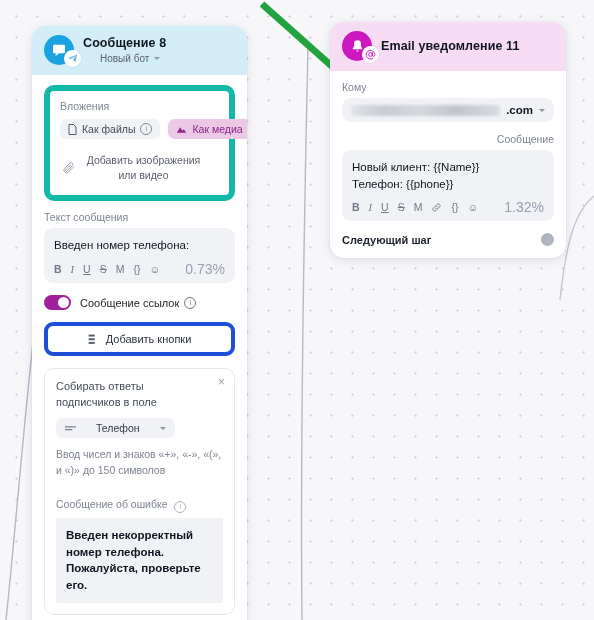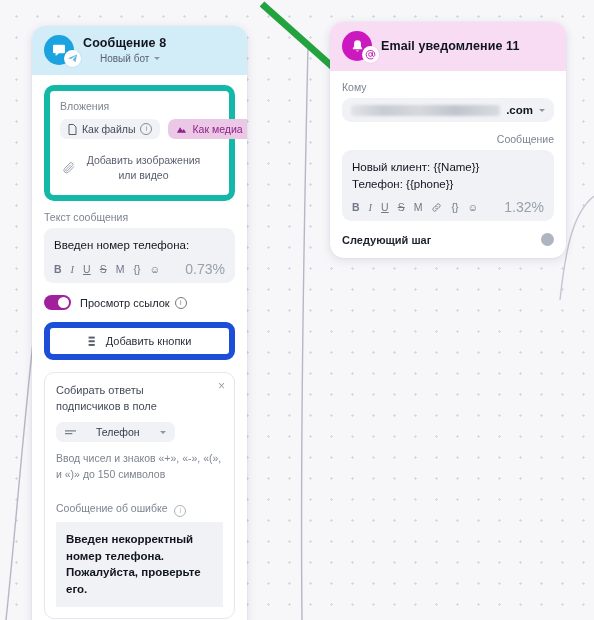--- a/index.html
+++ b/index.html
@@ -74,21 +74,21 @@
   .tb.s{text-decoration:line-through;}
   .pct{margin-left:auto;font-size:14px;color:#989fad;text-align:center;}
 
   .togglerow{display:flex;align-items:center;gap:9px;margin:12px 0 12px 0;}
   .toggle{width:27px;height:15px;border-radius:8px;background:#a0219b;position:relative;flex:0 0 27px;}
   .toggle .knob{position:absolute;top:2px;right:2px;width:11px;height:11px;border-radius:50%;background:#fff;}
   .togglelabel{font-size:11px;color:#20262f;display:flex;align-items:center;gap:5px;}
 
   .btn-outline{
     display:flex;align-items:center;justify-content:center;gap:7px;
-    border:6px solid #1d4ed8;border-radius:9px;padding:7px 8px;font-size:11px;color:#2b313c;
+    border:4px solid #1d4ed8;border-radius:9px;padding:7px 8px;font-size:11px;color:#2b313c;
   }
 
   .collect{border:1px solid #e6e7ee;border-radius:10px;padding:10px 11px 11px 11px;margin-top:12px;position:relative;}
   .close-x{position:absolute;top:7px;right:9px;font-size:12px;color:#9aa1ae;line-height:1;}
   .collect-title{font-size:11px;color:#454b59;line-height:1.4;padding-right:18px;margin-bottom:8px;}
   .fieldchip{
     display:inline-flex;align-items:center;gap:20px;background:#f1f2f6;border-radius:7px;
     padding:4px 9px;font-size:10.5px;color:#343a47;margin-bottom:9px;
   }
   .hint{font-size:10.5px;color:#7d8491;line-height:1.45;margin-bottom:20px;}
@@ -195,21 +195,21 @@
           <span class="tb">☺</span>
           <span class="pct">0.73%</span>
         </div>
       </div>
 
       <div class="togglerow">
         <div class="toggle">
             <div class="knob"></div>
           </div>
         <div class="togglelabel">
-          <span>Просмотр ссылок</span>
+          <span>Сообщение ссылок</span>
           <span class="info">i</span>
         </div>
       </div>
 
       <div class="btn-outline">
         <svg width="11" height="11" viewBox="0 0 18 18">
             <rect x="1" y="1" width="10" height="3.2" fill="#555c6a"></rect>
             <rect x="1" y="7" width="10" height="3.2" fill="#555c6a"></rect>
             <rect x="1" y="13" width="10" height="3.2" fill="#555c6a"></rect>
           </svg>

